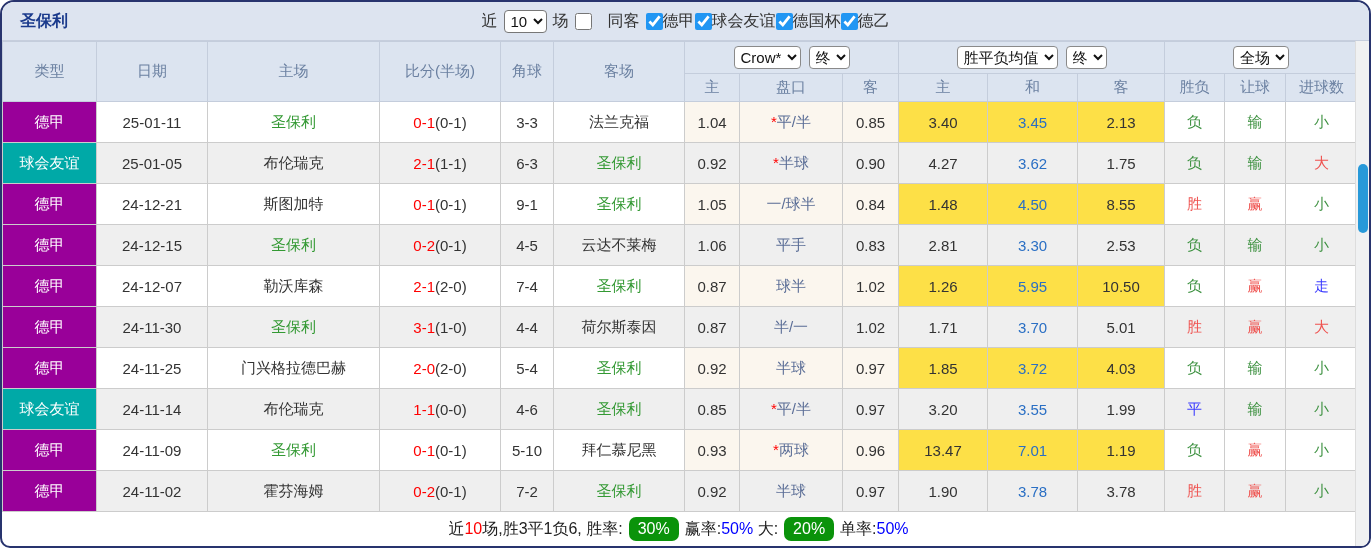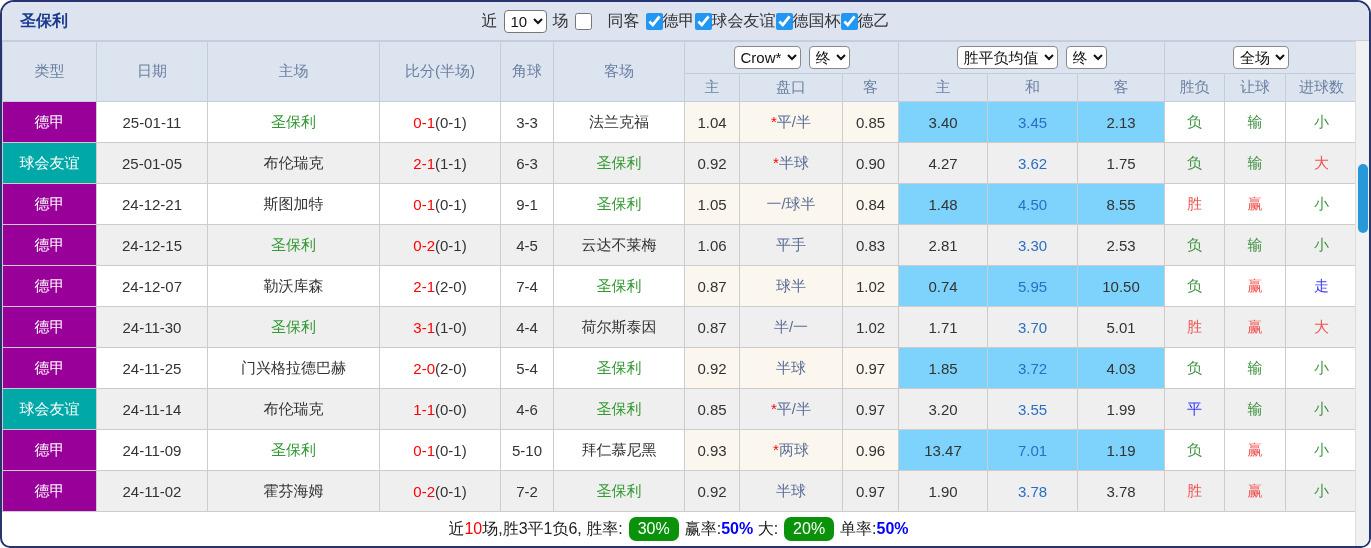--- a/index.html
+++ b/index.html
@@ -36,38 +36,38 @@
   th, td{ border:1px solid #ccc; text-align:center; overflow:hidden; white-space:nowrap; }
   thead th{ background:#dce4f0; color:#6b80a1; font-weight:normal; font-size:15px; border-color:#c4cddc; }
   thead tr:first-child th{ height:32px; }
   thead tr:last-child th{ height:28px; }
   .selwrap{ display:flex; justify-content:center; gap:8px; }
   .selwrap select{ font-size:15px; padding:1px 2px; border:1px solid #8a8a8a; border-radius:4px; background:#fff; color:#111; }
 
   tbody td{ height:41px; font-size:15px; color:#333; background:#fff; }
   tbody tr.even td{ background:#efefef; }
   tbody td.bg-cream{ background:#fbf6ee; }
-  tbody td.bg-blue{ background:#7dd3fc; }
+  tbody td.bg-blue{ background:#fde047; }
   tbody td.type{ color:#fff; font-size:15px; }
   tbody td.type.purple{ background:var(--purple,#990099); }
   tbody td.type.teal{ background:var(--teal,#00a9a7); }
   tbody td.self{ color:var(--self-green,#339933); }
   .score-main{ color:var(--score-red,#ff0000); }
   .score-half{ color:#333; }
   td.handicap{ color:#5a6d96; }
   .star{ color:#ff0000; }
   td.avg-mid{ color:#2a6fc4; }
   td.c-red{ color:var(--res-red,#ef5350); }
   td.c-green{ color:var(--res-green,#3d9140); }
   td.c-blue{ color:var(--res-blue,#3b3bff); }
 
   .summary{ flex:1; display:flex; align-items:center; justify-content:center; font-size:16px; color:#222; }
   .summary span{ white-space:pre; }
   .sum-red{ color:#ff0000; }
-  .sum-blue{ color:#0000ff;font-weight:bold; }
+  .sum-blue{ color:#0000ff; }
   .sum-badge{ background:var(--badge-green,#0a930a); color:#fff; padding:3px 9px; margin:0 6px 0 6px;border-radius:7px; }
 
   
   .scroll-track{ flex:0 0 14px; background:#f0f1f2; position:relative; border-left:1px solid #ddd; }
   .scroll-thumb{ position:absolute; left:2px; top:123px; width:10px; height:69px;
     background:var(--thumb-blue,#2799d9); border-radius:5px; }
 </style>
 </head>
 <body>
 
@@ -234,21 +234,21 @@
             <tr>
               <td class="type purple">德甲</td>
               <td>24-12-07</td>
               <td>勒沃库森</td>
               <td><span class="score-main">2-1</span><span class="score-half">(2-0)</span></td>
               <td>7-4</td>
               <td class="self">圣保利</td>
               <td class="bg-cream">0.87</td>
               <td class="bg-cream handicap">球半</td>
               <td class="bg-cream">1.02</td>
-              <td class="bg-blue">0.74</td>
+              <td class="bg-blue">1.26</td>
               <td class="bg-blue avg-mid">5.95</td>
               <td class="bg-blue">10.50</td>
               <td class="c-green">负</td>
               <td class="c-red">赢</td>
               <td class="c-blue">走</td>
             </tr>
             <tr class="even">
               <td class="type purple">德甲</td>
               <td>24-11-30</td>
               <td class="self">圣保利</td>

